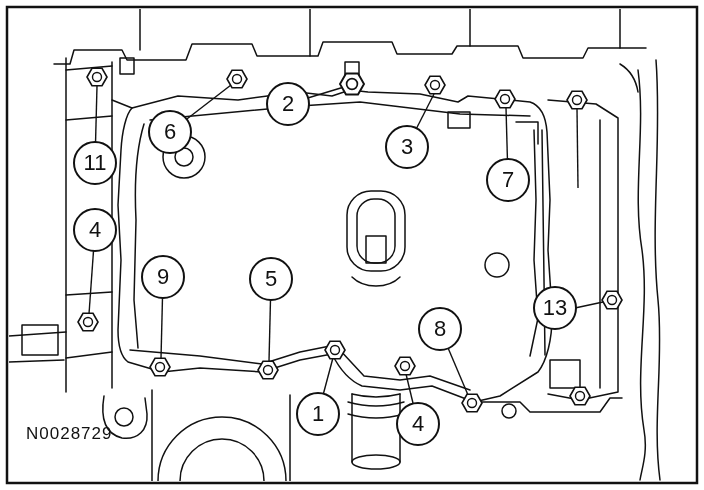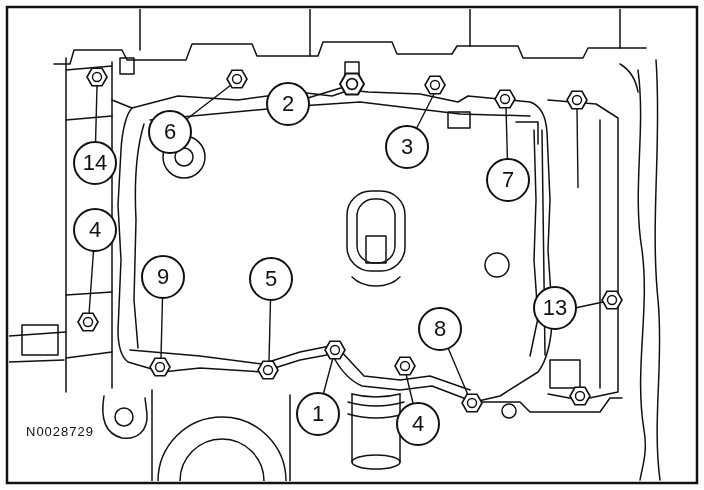--- a/index.html
+++ b/index.html
@@ -8,21 +8,21 @@
     font-family:"Liberation Sans",sans-serif;color:#111;overflow:hidden;
   }
   .stage svg{position:absolute;left:0;top:0;}
   .callout{
     position:absolute;width:44px;height:44px;box-sizing:border-box;
     border:2px solid #111;border-radius:50%;background:#fff;
     display:flex;align-items:center;justify-content:center;
     font-size:22px;line-height:1;color:#111;z-index:2;
   }
   .figure-ref{
-    position:absolute;left:26px;top:424px;font-size:13px;
+    position:absolute;left:26px;top:424px;font-size:17px;
     letter-spacing:1px;color:#111;z-index:2;
   }
 </style>
 </head>
 <body>
 
 <div class="stage">
 
   <svg width="704" height="490" viewBox="0 0 704 490">
     <defs>
@@ -133,18 +133,18 @@
   <div class="callout" style="left:296px;top:392px">1</div>
   <div class="callout" style="left:266px;top:82px">2</div>
   <div class="callout" style="left:385px;top:125px">3</div>
   <div class="callout" style="left:396px;top:402px">4</div>
   <div class="callout" style="left:249px;top:257px">5</div>
   <div class="callout" style="left:148px;top:110px">6</div>
   <div class="callout" style="left:486px;top:158px">7</div>
   <div class="callout" style="left:418px;top:307px">8</div>
   <div class="callout" style="left:141px;top:255px">9</div>
   <div class="callout" style="left:73px;top:208px">4</div>
-  <div class="callout" style="left:73px;top:141px">14</div>
+  <div class="callout" style="left:73px;top:141px">11</div>
   <div class="callout" style="left:533px;top:286px">13</div>
 
   <div class="figure-ref">N0028729</div>
 
 </div>
 
 </body></html>

